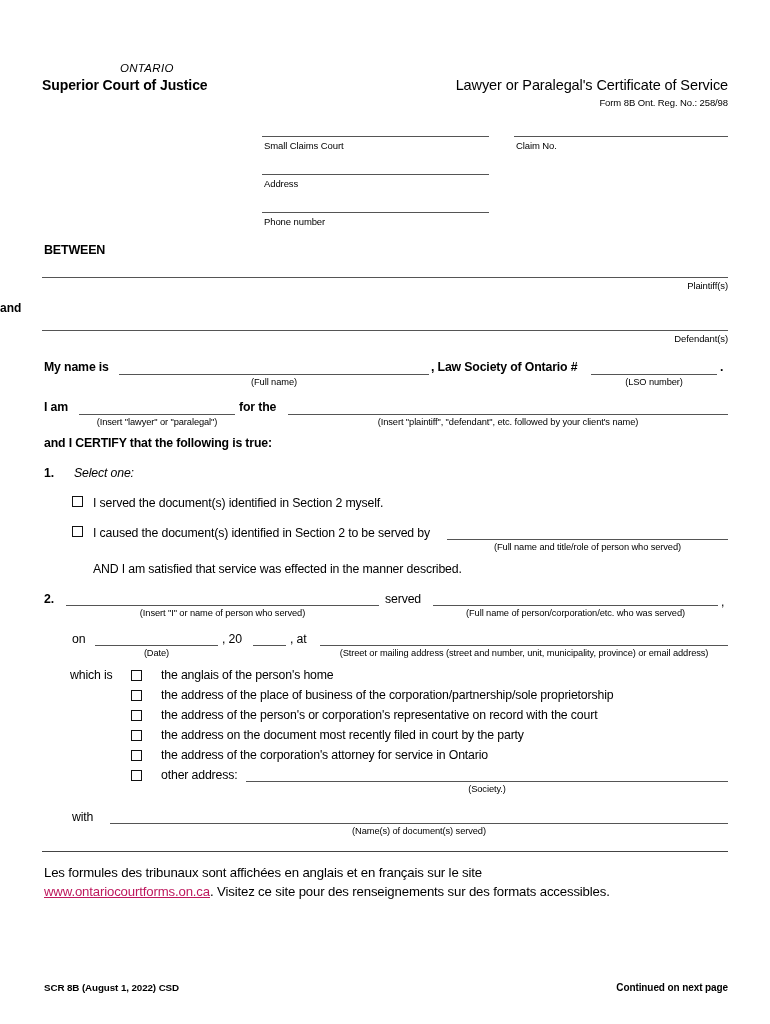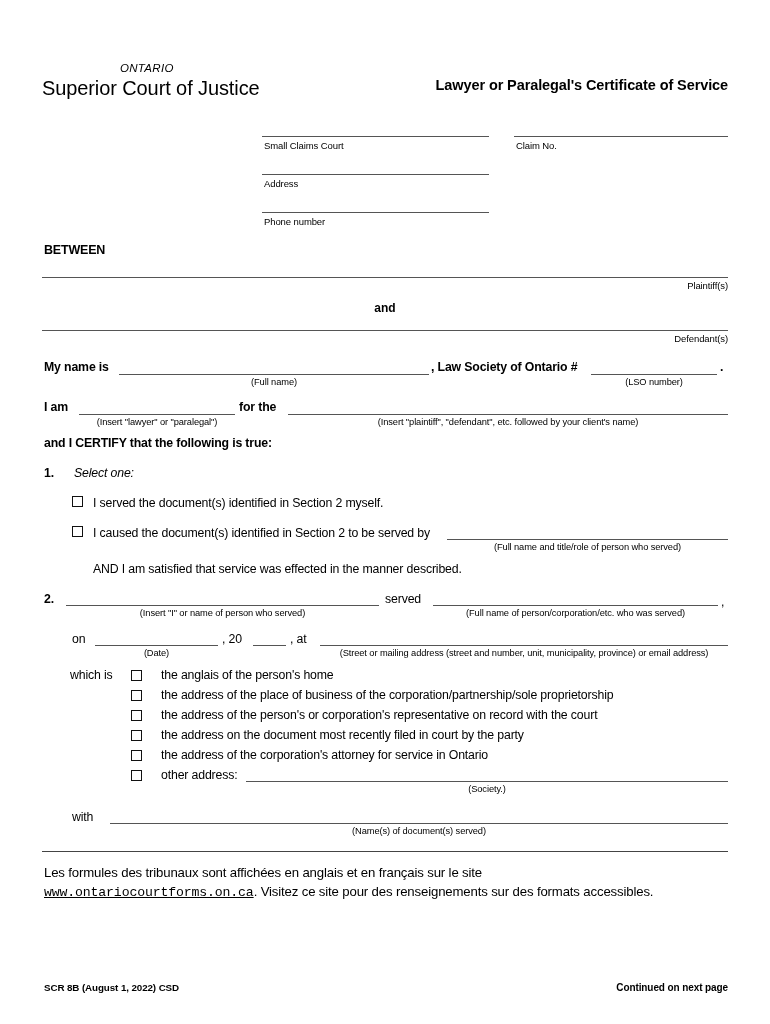--- a/index.html
+++ b/index.html
@@ -36,27 +36,27 @@
   .hdr-right { float: right; text-align: right; }
   .ontario {
     font-style: italic;
     font-size: 11.5px;
     letter-spacing: 0.3px;
     margin-left: 78px;
     margin-bottom: 3px;
     font-weight: 400;
   }
   .court-name {
-    font-size: 20px;
-    font-weight: normal;
+    font-size: 14px;
+    font-weight: bold;
     letter-spacing: -0.1px;
   }
   .cert-title {
     font-size: 14.5px;
-    font-weight: bold;
+    font-weight: normal;
     letter-spacing: -0.1px;
     margin-top: 15px;
   }
   .form-no {
     font-size: 9.5px;
     margin-top: 4px;
     letter-spacing: -0.1px;
   }
 
   
@@ -78,21 +78,21 @@
   .party-line {
     position: absolute; left: 42px; width: 686px;
     border-bottom: 1px solid #555;
   }
   .party-lbl {
     position: absolute; right: 42px;
     font-size: 9.5px; letter-spacing: -0.1px;
   }
   .and-word {
     position: absolute; left: 0; width: 770px;
-    text-align: center;
+    text-align: left;
     font-size: 12px; font-weight: bold;
   }
 
   
   .row { position: absolute; left: 0; width: 770px; }
   .txt {
     position: absolute;
     font-size: 12.3px;
     letter-spacing: -0.15px;
     white-space: nowrap;
@@ -126,43 +126,43 @@
     position: absolute; left: 42px; width: 686px;
     border-bottom: 1.3px solid #444;
   }
   .fr {
     position: absolute; left: 44px;
     font-size: 13.2px;
     letter-spacing: -0.15px;
     white-space: nowrap;
   }
   .fr-link {
-    color: #000000;
+    color: #be185d;
     text-decoration: underline;
-    font-family: Liberation Mono, monospace;
   }
 
   
   .foot-l {
     position: absolute; left: 44px; top: 982px;
     font-size: 9.8px; letter-spacing: -0.1px; font-weight: bold;
   }
   .foot-r {
     position: absolute; right: 42px; top: 982px;
     font-size: 10px; font-weight: bold; letter-spacing: -0.1px;
   }
 </style>
 </head>
 <body>
 
 <div class="page">
 
   <div class="hdr">
     <div class="hdr-right">
       <div class="cert-title">Lawyer or Paralegal's Certificate of Service</div>
+      <div class="form-no">Form 8B Ont. Reg. No.: 258/98</div>
     </div>
     <div class="hdr-left">
       <div class="ontario">ONTARIO</div>
       <div class="court-name">Superior Court of Justice</div>
     </div>
     <div style="clear:both"></div>
   </div>
 
   <div class="courtinfo">
 

